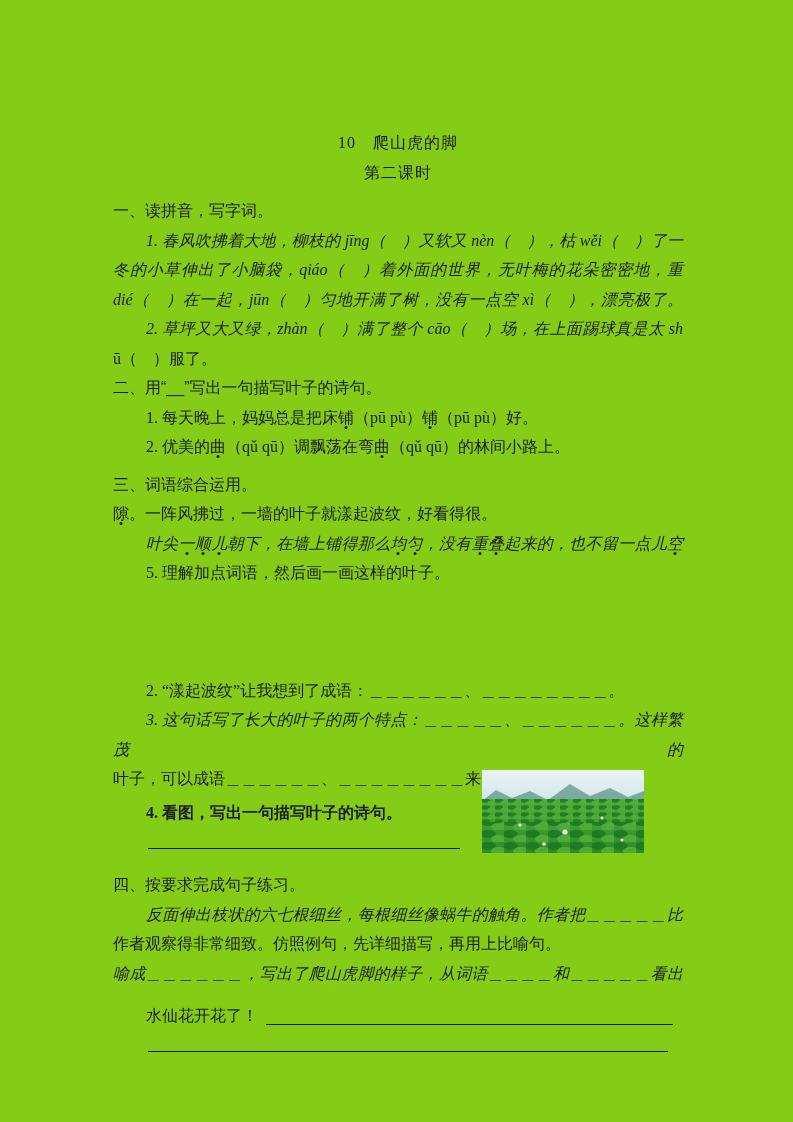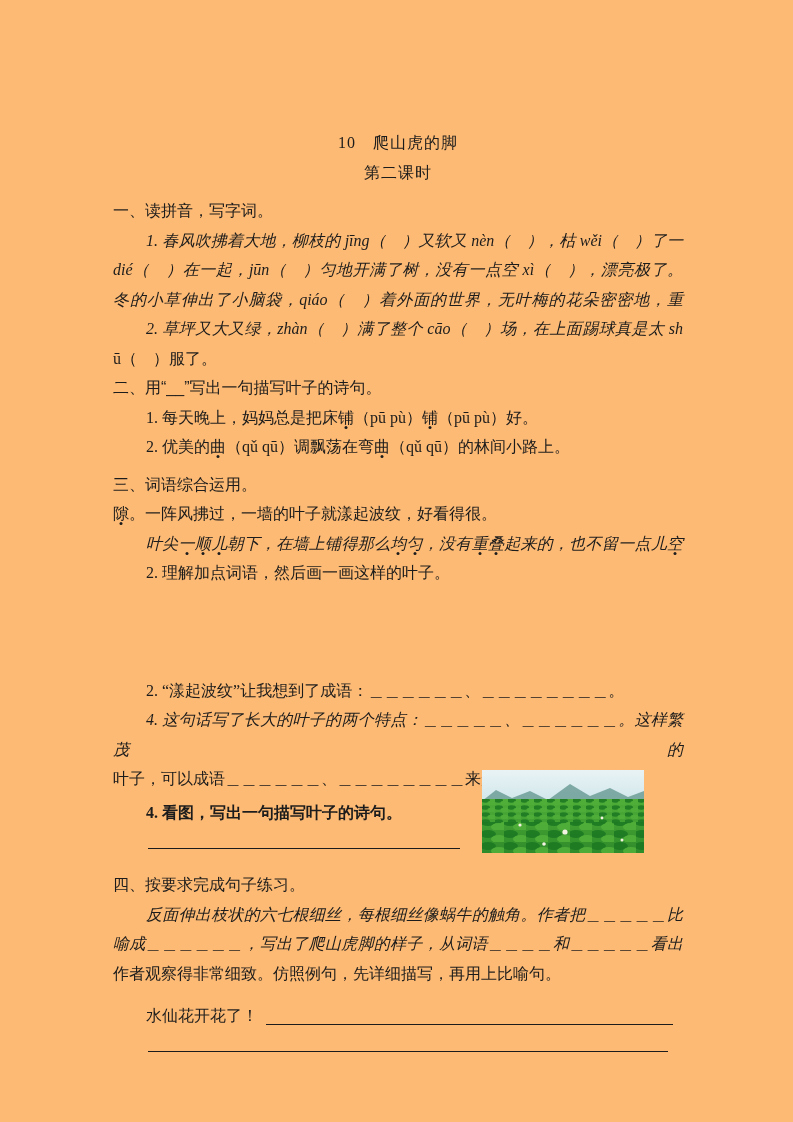--- a/index.html
+++ b/index.html
@@ -1,19 +1,19 @@
 <!DOCTYPE html>
 <html style="--sky1: #e9f3f5; --sky2: #cfe6ea; --mountain: #6d9e96; --fieldBase: #2e8b2a; --leafDark: #1d7a22; --leafLight: #4fae38; --flower: #f4f2e2; --ink: #1c1c1c;"><head>
 <meta charset="utf-8">
 <style>
   html,body{margin:0;padding:0;background:#ffffff;}
   .page{
     position:relative;
     width:793px;height:1122px;
-    background:#fdba74;
+    background:#84cc16;
     font-family:"Liberation Serif","DejaVu Serif",serif;
     color:#1c1c1c;
     font-size:16px;
     overflow:hidden;
   }
   .content{padding:128px 110px 0 113px;}
   .line{line-height:29.5px;white-space:pre-wrap;}
   .just{text-align:justify;text-align-last:justify;font-style:italic;}
   .indent{text-indent:33px;}
   .title{text-align:center;line-height:30px;letter-spacing:1px;}
@@ -52,43 +52,43 @@
 <body>
 
 <div class="page">
   <div class="content">
 
     <div class="title">10　爬山虎的脚</div>
     <div class="title">第二课时</div>
 
     <div class="heading mt8">一、读拼音，写字词。</div>
     <div class="line just indent">1. 春风吹拂着大地，柳枝的 jīng（　）又软又 nèn（　），枯 wěi（　）了一</div>
+    <div class="line just">冬的小草伸出了小脑袋，qiáo（　）着外面的世界，无叶梅的花朵密密地，重</div>
     <div class="line just">dié（　）在一起，jūn（　）匀地开满了树，没有一点空 xì（　），漂亮极了。</div>
-    <div class="line just">冬的小草伸出了小脑袋，qiáo（　）着外面的世界，无叶梅的花朵密密地，重</div>
     <div class="line just indent">2. 草坪又大又绿，zhàn（　）满了整个 cāo（　）场，在上面踢球真是太 sh</div>
     <div class="line">ū（　）服了。</div>
 
     <div class="heading">二、用“__”写出一句描写叶子的诗句。</div>
     <div class="line indent">1. 每天晚上，妈妈总是把床<span class="dc">铺</span>（pū pù）<span class="dc">铺</span>（pū pù）好。</div>
     <div class="line indent">2. 优美的<span class="dc">曲</span>（qǔ qū）调飘荡在弯<span class="dc">曲</span>（qǔ qū）的林间小路上。</div>
 
     <div class="heading mt8">三、词语综合运用。</div>
     <div class="line"><span class="dc">隙</span>。一阵风拂过，一墙的叶子就漾起波纹，好看得很。</div>
     <div class="line just indent">叶尖<span class="dc">一</span><span class="dc">顺</span><span class="dc">儿</span>朝下，在墙上铺得那么<span class="dc">均</span><span class="dc">匀</span>，没有<span class="dc">重</span><span class="dc">叠</span>起来的，也不留一点儿<span class="dc">空</span></div>
-    <div class="line indent">2. 理解加点词语，然后画一画这样的叶子。</div>
+    <div class="line indent">5. 理解加点词语，然后画一画这样的叶子。</div>
     <div class="line indent draw-gap">2. “漾起波纹”让我想到了成语：＿＿＿＿＿＿、＿＿＿＿＿＿＿＿。</div>
-    <div class="line just indent">4. 这句话写了长大的叶子的两个特点：＿＿＿＿＿、＿＿＿＿＿＿。这样繁茂的</div>
+    <div class="line just indent">3. 这句话写了长大的叶子的两个特点：＿＿＿＿＿、＿＿＿＿＿＿。这样繁茂的</div>
     <div class="line">叶子，可以成语＿＿＿＿＿＿、＿＿＿＿＿＿＿＿来形容。</div>
     <div class="line indent" style="margin-top:4px;font-weight:bold;">4. 看图，写出一句描写叶子的诗句。</div>
     <div class="ans-line poem"></div>
 
     <div class="heading light h4-row">四、按要求完成句子练习。</div>
     <div class="line just indent">反面伸出枝状的六七根细丝，每根细丝像蜗牛的触角。作者把＿＿＿＿＿比</div>
+    <div class="line">作者观察得非常细致。仿照例句，先详细描写，再用上比喻句。</div>
     <div class="line just">喻成＿＿＿＿＿＿，写出了爬山虎脚的样子，从词语＿＿＿＿和＿＿＿＿＿看出</div>
-    <div class="line">作者观察得非常细致。仿照例句，先详细描写，再用上比喻句。</div>
     <div class="prompt-row">
       <span class="prompt">水仙花开花了！</span>
       <span class="fill"></span>
     </div>
     <div class="ans-line final"></div>
 
   </div>
 
   <div class="photo">
     <svg viewBox="0 0 162 83" preserveAspectRatio="none">

